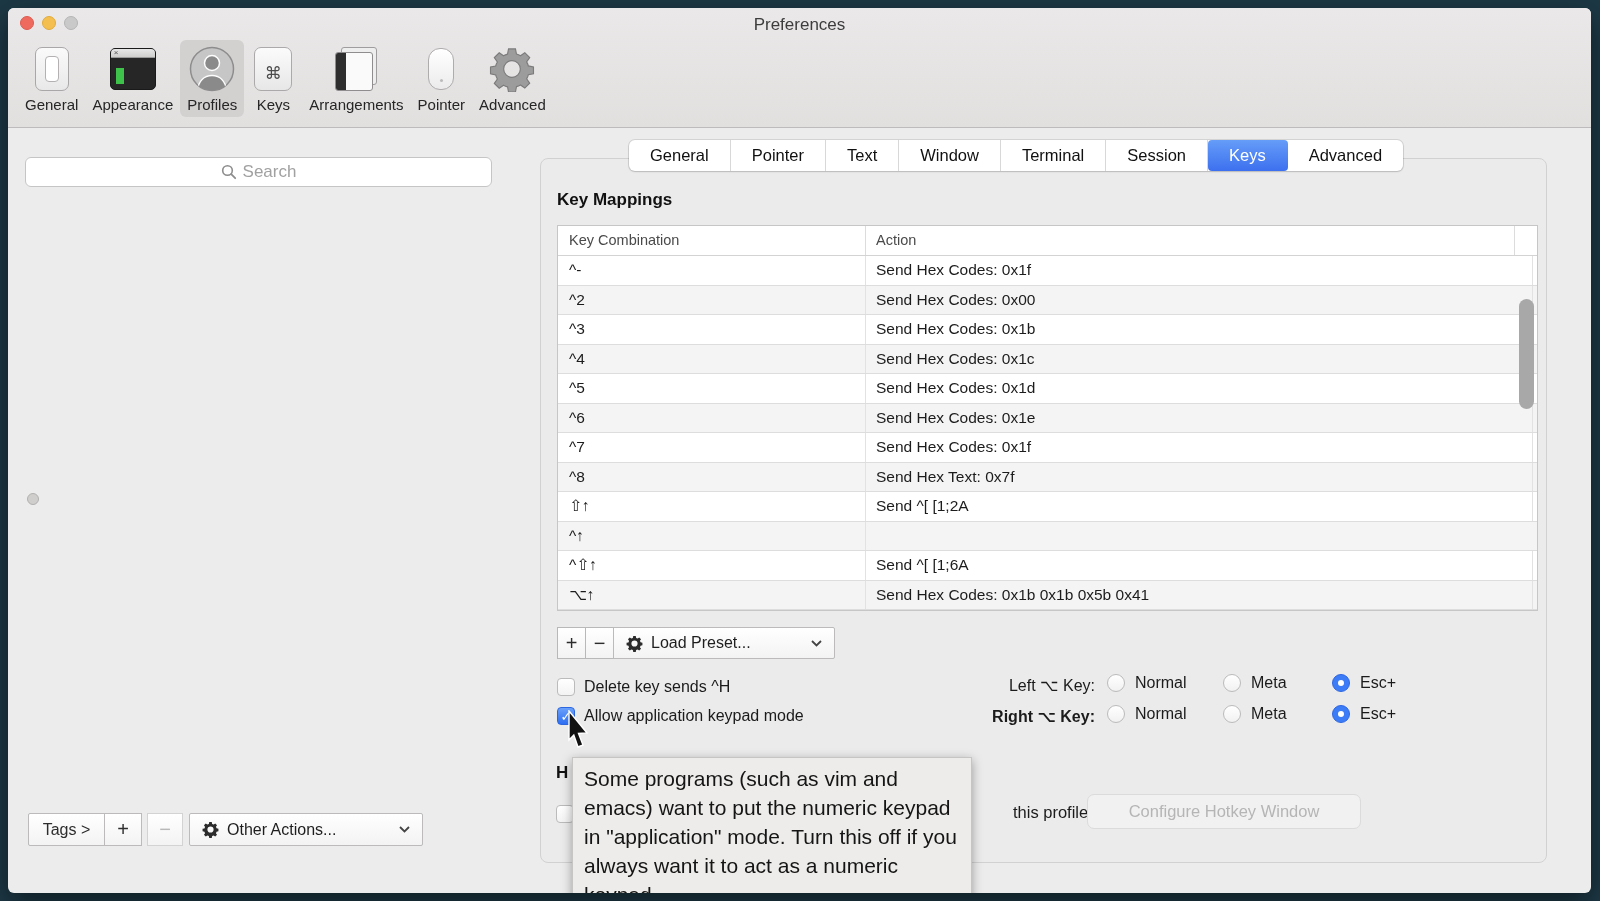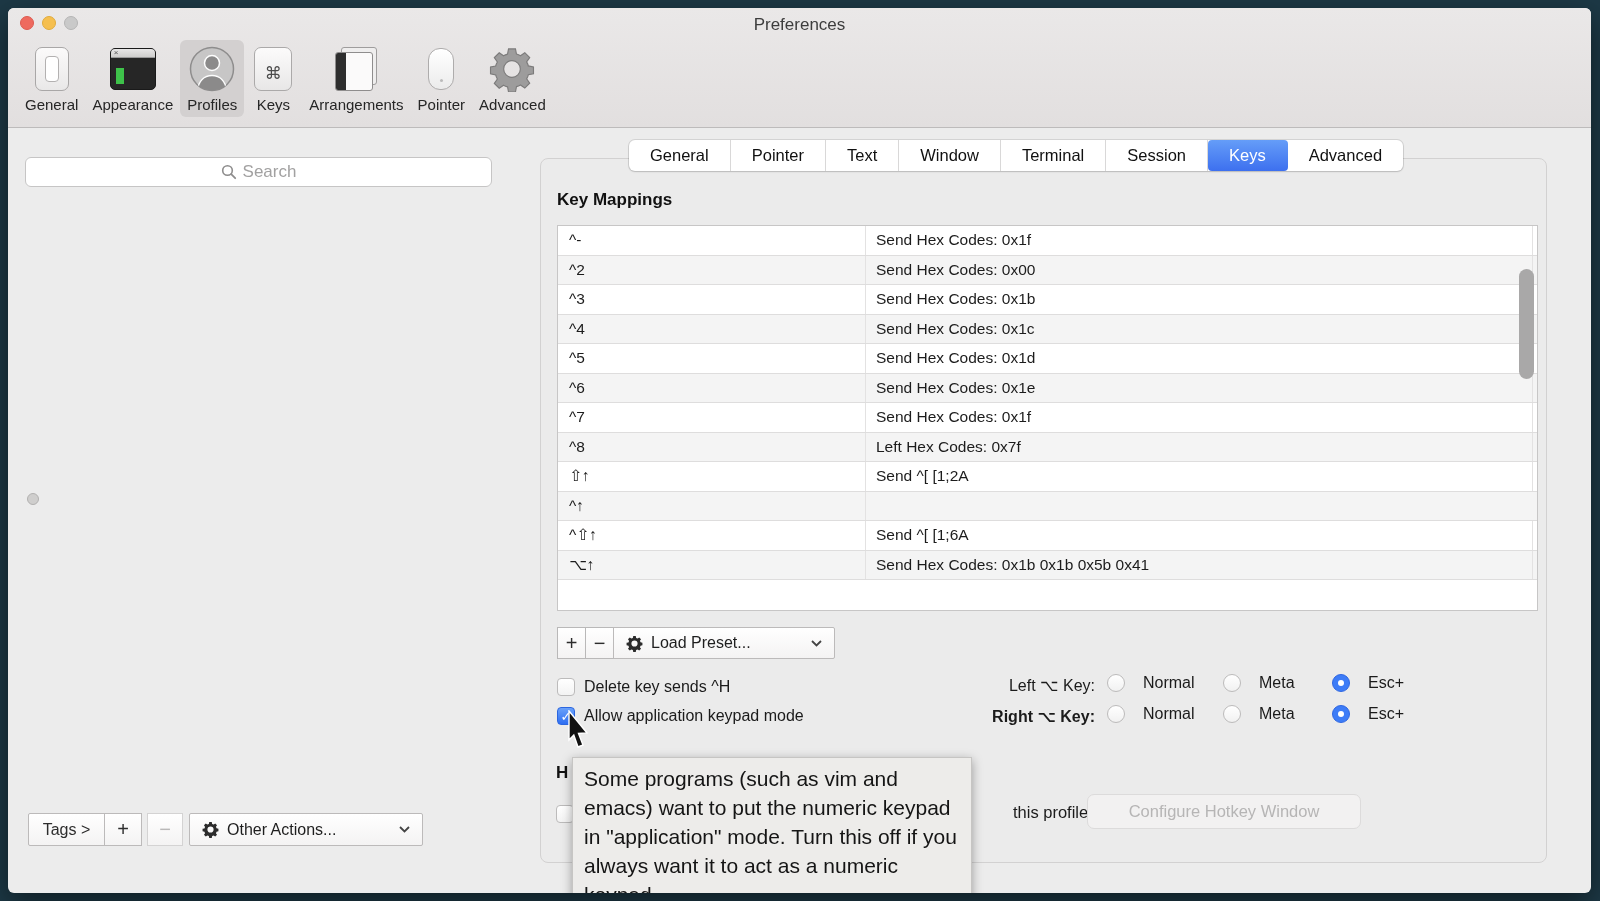--- a/index.html
+++ b/index.html
@@ -136,21 +136,21 @@
     border:1px solid #bcbbbb; display:flex; align-items:center; justify-content:center; }
   .checkbox.checked { background:linear-gradient(#6aa1f9,#2e6ef2); border-color:#2c66e0;
     color:#fff; font-size:13px; font-weight:bold; }
   .check-label { font-size:16px; color:#1b1b1b; }
   .radio-label-block { position:absolute; width:200px; text-align:right; font-size:16px; color:#1b1b1b; }
   .radio-group { position:absolute; display:flex; align-items:center; }
   .radio { width:18px; height:18px; border-radius:50%; background:linear-gradient(#ffffff,#f1f1f1);
     border:1px solid #bcbbbb; display:flex; align-items:center; justify-content:center; }
   .radio.selected { background:#3d7cf7; border-color:#2f67e2; }
   .radio.selected::after { content:""; width:6px; height:6px; border-radius:50%; background:#fff; }
-  .radio-opt { display:flex; align-items:flex-start; gap:18px; }
+  .radio-opt { display:flex; align-items:flex-start; gap:10px; }
   .radio-opt .opt-label { font-size:16px; color:#1b1b1b; }
   
   .partial-heading { position:absolute; left:548px; top:755px; font-size:17px; font-weight:bold; color:#111; z-index:1; }
   .partial-checkbox { position:absolute; left:548px; top:797px; z-index:1; }
   .profile-text { position:absolute; left:1005px; top:795px; font-size:16.5px; color:#1b1b1b; }
   .configure-btn { position:absolute; left:1079px; top:786px; width:274px; height:35px;
     background:#f2f1f1; border:1px solid #dcdbdb; border-radius:7px;
     font-size:16.5px; color:#b6b5b5; display:flex; align-items:center; justify-content:center; }
   .tooltip { position:absolute; left:564px; top:749px; width:400px; z-index:5;
     background:#edecea; border:1px solid #c6c5c3; padding:7px 11px 9px;
@@ -286,20 +286,25 @@
     <div class="tab">Window</div>
     <div class="tab">Terminal</div>
     <div class="tab">Session</div>
     <div class="tab selected">Keys</div>
     <div class="tab">Advanced</div>
   </div>
 
   <div class="section-heading">Key Mappings</div>
 
   <div class="km-table">
+    <div class="km-head">
+      <div class="hc1">Key Combination</div>
+      <div class="hc2">Action</div>
+      <div class="hc3"></div>
+    </div>
     <div class="km-body">
       <div class="km-row">
           <div class="c1">^-</div>
           <div class="c2">Send Hex Codes: 0x1f</div>
         </div>
       <div class="km-row alt">
           <div class="c1">^2</div>
           <div class="c2">Send Hex Codes: 0x00</div>
         </div>
       <div class="km-row">
@@ -317,21 +322,21 @@
       <div class="km-row alt">
           <div class="c1">^6</div>
           <div class="c2">Send Hex Codes: 0x1e</div>
         </div>
       <div class="km-row">
           <div class="c1">^7</div>
           <div class="c2">Send Hex Codes: 0x1f</div>
         </div>
       <div class="km-row alt">
           <div class="c1">^8</div>
-          <div class="c2">Left Hex Codes: 0x7f</div>
+          <div class="c2">Send Hex Text: 0x7f</div>
         </div>
       <div class="km-row">
           <div class="c1">⇧↑</div>
           <div class="c2">Send ^[ [1;2A</div>
         </div>
       <div class="km-row alt">
           <div class="c1">^↑</div>
         </div>
       <div class="km-row">
           <div class="c1">^⇧↑</div>

